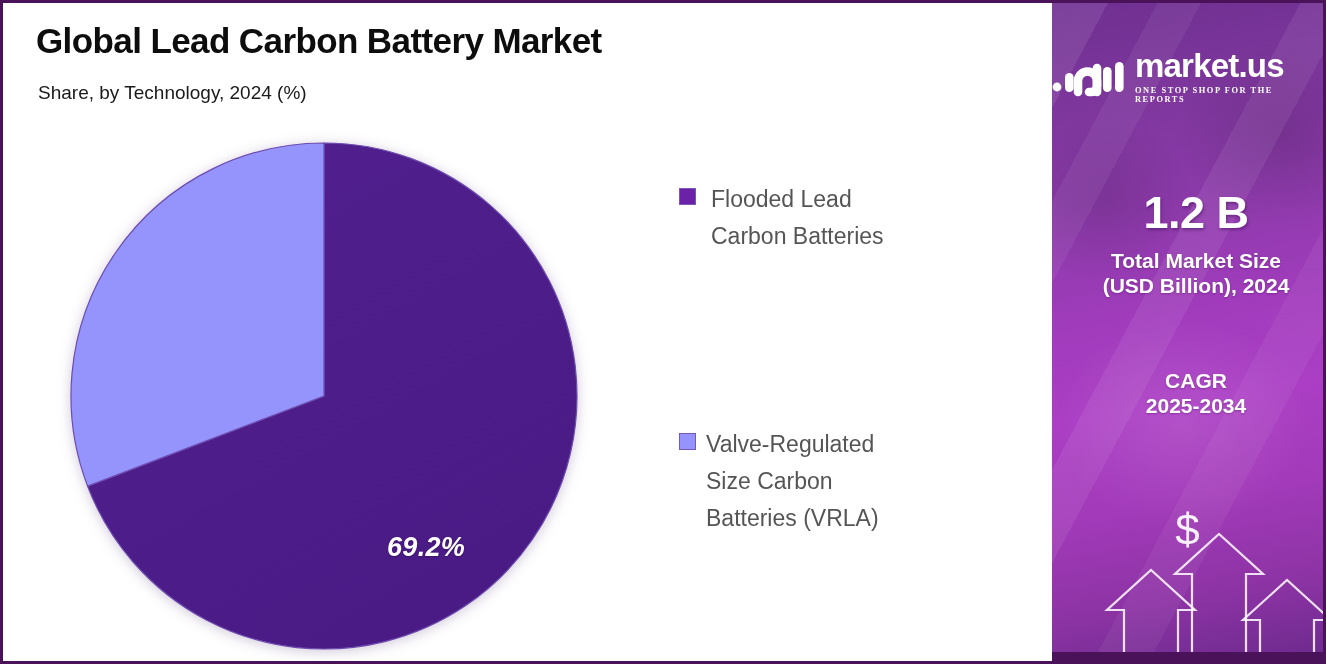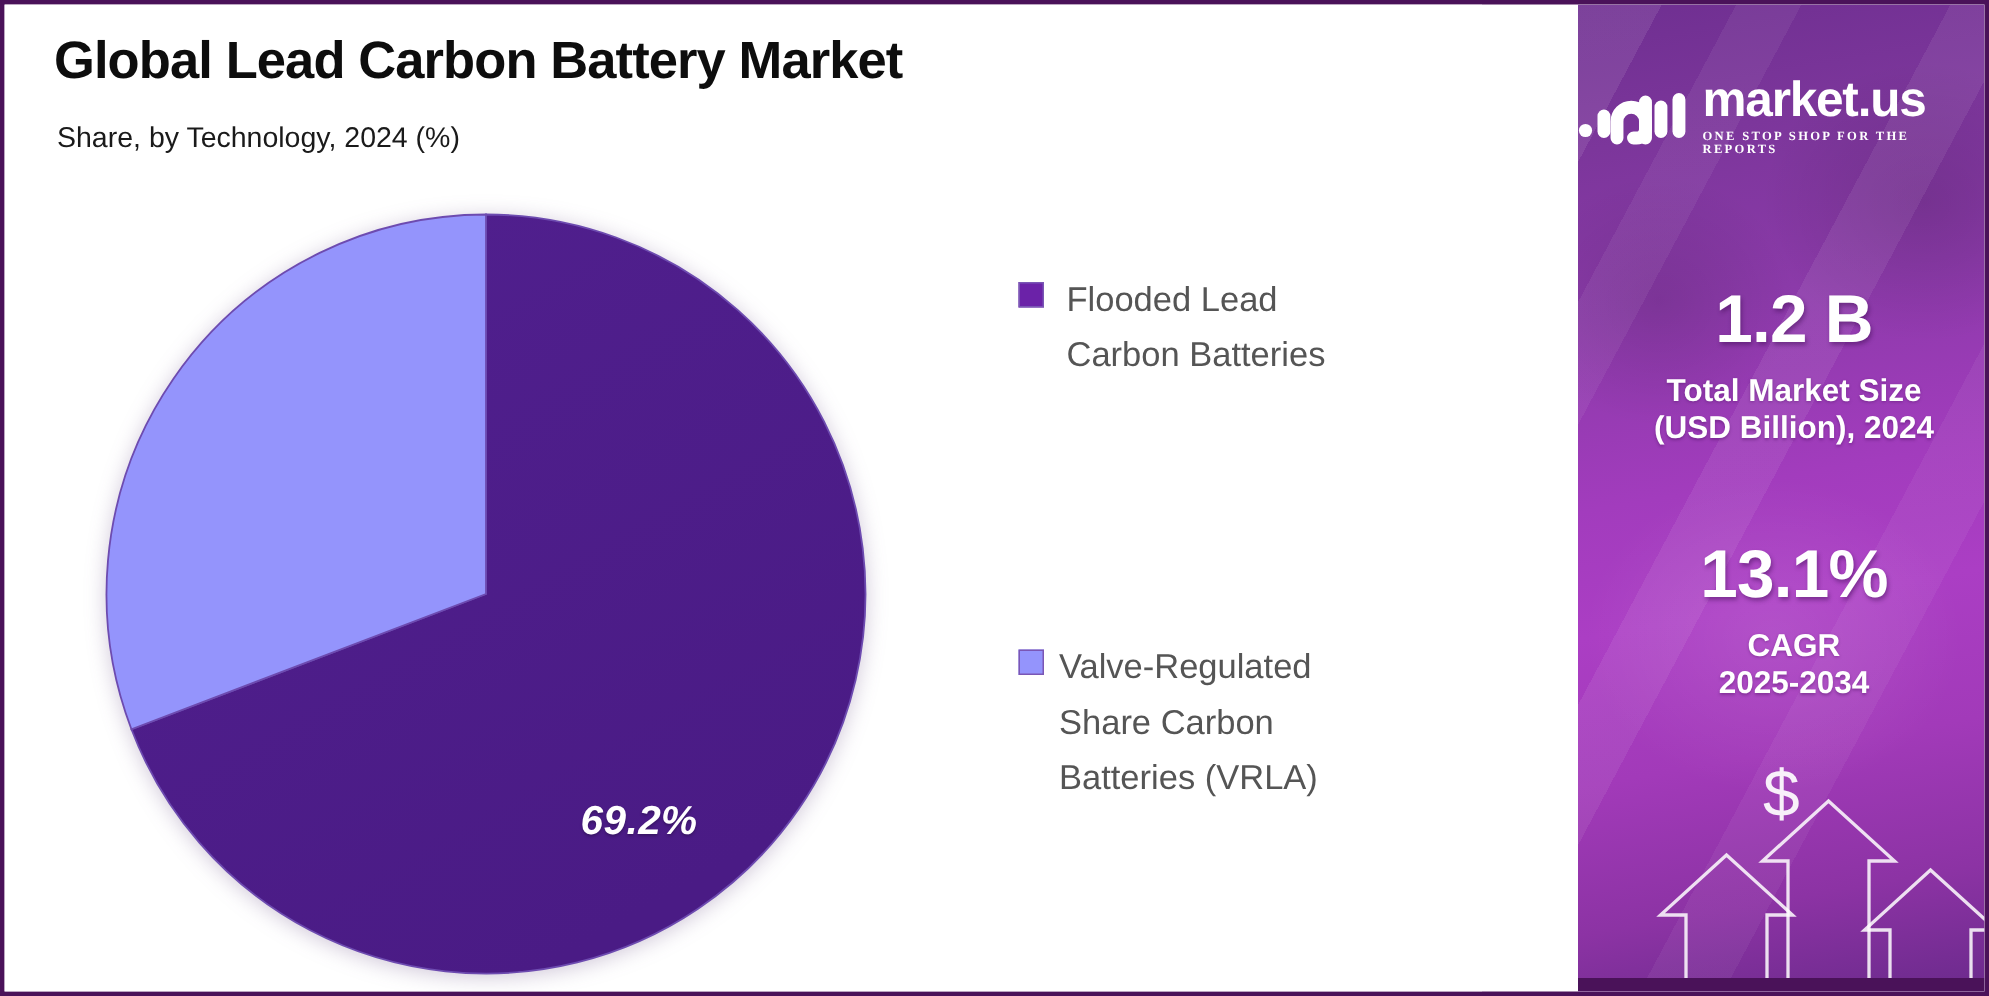--- a/index.html
+++ b/index.html
@@ -248,21 +248,21 @@
       <div id="slice-label-major">69.2%</div>
     </div>
 
     <div class="legend-entry" id="legend-entry-0">
       <span class="legend-swatch" id="legend-swatch-0" style="background: rgb(107, 34, 168);"></span>
       <span class="legend-label"><span>Flooded Lead</span><br><span>Carbon Batteries</span></span>
     </div>
 
     <div class="legend-entry" id="legend-entry-1">
       <span class="legend-swatch" id="legend-swatch-1" style="background: rgb(148, 148, 252);"></span>
-      <span class="legend-label"><span>Valve-Regulated</span><br><span>Share Carbon</span><br><span>Batteries (VRLA)</span></span>
+      <span class="legend-label"><span>Valve-Regulated</span><br><span>Size Carbon</span><br><span>Batteries (VRLA)</span></span>
     </div>
 
   </div>
 
   <div id="brand-panel">
     <div id="brand-texture"></div>
 
     <div id="brand-logo">
       <svg id="logo-mark" width="72" height="42" viewBox="0 0 72 42">
         <circle cx="5" cy="31" r="4.4" fill="#ffffff"></circle>
@@ -280,21 +280,20 @@
 
     <div class="stat-block" id="stat-block-0">
       <div class="stat-value">1.2 B</div>
       <div class="stat-caption">
         <span class="cap-line">Total Market Size</span>
         <span class="cap-line">(USD Billion), 2024</span>
       </div>
     </div>
 
     <div class="stat-block" id="stat-block-1">
-      <div class="stat-value">13.1%</div>
       <div class="stat-caption">
         <span class="cap-line">CAGR</span>
         <span class="cap-line">2025-2034</span>
       </div>
     </div>
 
     <div id="brand-arrows">
       <div id="dollar-sign">$</div>
       <svg width="335" height="160" viewBox="0 0 335 160">
         <g fill="none" stroke="rgba(255,255,255,0.85)" stroke-width="2.2">

